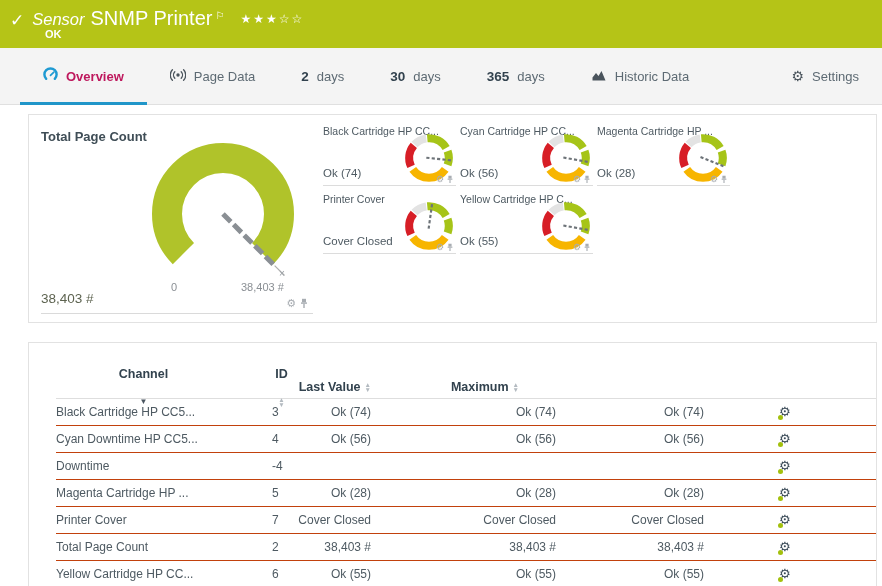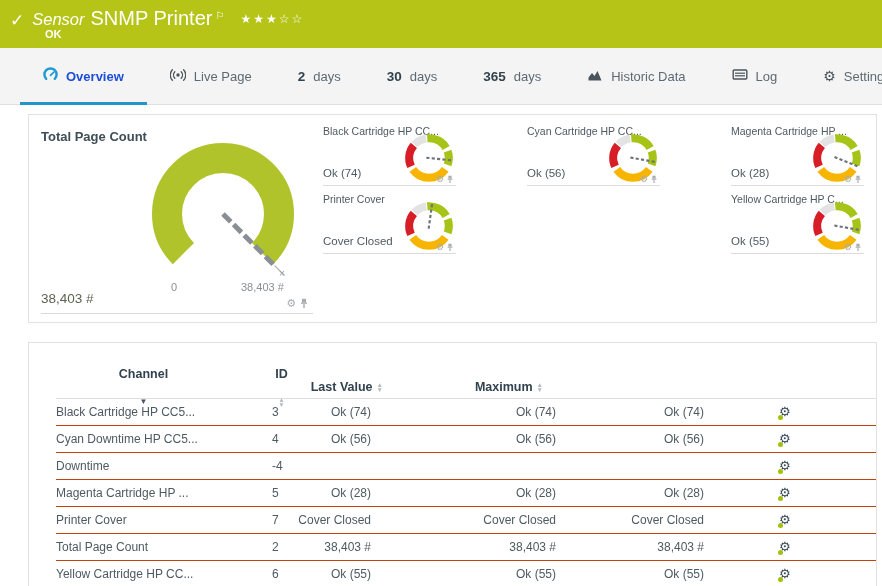--- a/index.html
+++ b/index.html
@@ -17,21 +17,21 @@
   .stars { font-size:12px; margin-left:16px; letter-spacing:2px; cursor:pointer; position:relative; top:-2px;}
   .status-ok { position:absolute; left:45px; top:28px; font-size:11px; font-weight:bold; }
 
   
   .tabbar { height:57px; background:#f4f4f4; border-bottom:1px solid #e0e0e0;
     display:flex; align-items:stretch; padding-left:20px; }
   .tab { display:flex; align-items:center; gap:8px; padding:0 23px; position:relative;
     color:#5d6a73; font-size:13px; cursor:pointer; white-space:nowrap; }
   .tab .tab-icon { display:inline-flex; align-items:center; color:#4a545c; }
   .tab .num { font-weight:bold; color:#32424e; font-size:13.5px; }
-  .tab.active { color:#1d4ed8; font-weight:bold; }
+  .tab.active { color:#be185d; font-weight:bold; }
   .tab.active .tab-icon { color:#1f9ad2; }
   .tab.active::after { content:""; position:absolute; left:0; right:0; bottom:-1px;
     height:3px; background:#2196c9; }
   .tab:last-child { margin-left:auto; margin-right:0; }
 
   
   .panel { position:absolute; left:28px; width:849px; background:#fff; border:1px solid #e2e2e2; }
   #gauges-panel { top:114px; height:209px; display:flex; padding:8px 12px; }
   #table-panel { top:342px; height:270px; padding:32px 0 0 27px; }
 
@@ -42,42 +42,42 @@
   .g-value { position:absolute; left:0; bottom:7px; font-size:13.5px; color:#5d6350; }
   .g-zero  { position:absolute; left:130px; bottom:20px; font-size:11px; color:#8a8f94; }
   .g-max   { position:absolute; left:200px; bottom:20px; font-size:11px; color:#8a8f94; }
   .needle-x{ position:absolute; left:238px; bottom:34px; font-size:10px; color:#9aa0a5; }
   .tile-icons { position:absolute; right:4px; bottom:4px; display:flex; align-items:center;
     gap:3px; color:#a8adb2; }
   .tile-icons .gear-glyph { font-size:11px; line-height:11px; cursor:pointer; }
   .tile-icons svg { cursor:pointer; }
 
   
-  .mini-area { flex:1; display:flex; flex-wrap:wrap; align-content:flex-start; gap:5px 4px; padding-left:10px;justify-content:space-between; }
+  .mini-area { flex:1; display:flex; flex-wrap:wrap; align-content:flex-start; gap:5px 4px; padding-left:10px; }
   .mini-tile { position:relative; width:133px; height:63px; border-bottom:1px solid #dcdcdc; cursor:pointer; }
   .mini-title { font-size:10.5px; color:#4e5a62; white-space:nowrap; overflow:hidden; padding-top:2px; }
   .mini-donut { position:absolute; right:0; top:8px; }
   .mini-value { position:absolute; left:0; bottom:6px; font-size:11.5px; color:#4e5a62; }
   .mini-icons { position:absolute; right:2px; bottom:1px; display:flex; align-items:center;
     gap:2px; color:#a8adb2; }
   .mini-icons .gear-glyph { font-size:9px; line-height:9px; cursor:pointer; }
 
   
   .thead { display:flex; align-items:center; height:24px; border-bottom:1px solid #dedede;
     color:#32424e; font-size:12.5px; font-weight:bold; }
   .trow { display:flex; align-items:center; height:27px; border-bottom:1px solid #c2410c;
     color:#4e5a62; font-size:12px; cursor:pointer; }
   .c-channel { width:175px; text-align:left; }
   .c-id      { width:60px;  text-align:left;padding-left:41px; }
   .c-last    { width:80px;  text-align:right; }
   .c-min     { width:185px; text-align:right; }
   .c-max     { width:148px; text-align:right; }
   .c-edit    { flex:1; padding-left:75px; }
   .c-channel.hc, .c-id.hc { justify-content:flex-start; display:flex; align-items:center; gap:16px;flex-direction:column; }
-  .c-last.hc, .c-min.hc, .c-max.hc { display:flex; align-items:center; justify-content:flex-end; gap:4px;margin-left:12px; }
+  .c-last.hc, .c-min.hc, .c-max.hc { display:flex; align-items:center; justify-content:flex-end; gap:4px; }
   .sort-desc { font-size:8px; color:#4a5560; cursor:pointer; }
   .sort-both { display:inline-flex; flex-direction:column; font-size:6.5px; line-height:5px;
     color:#b3bac0; cursor:pointer; }
   .edit-ic { position:relative; display:inline-block; width:15px; height:15px; cursor:pointer; }
   .edit-ic .gear-glyph { font-size:13px; line-height:14px; color:#3b4b58; }
   .edit-ic::after { content:""; position:absolute; left:-1px; bottom:0; width:5px; height:5px;
     border-radius:50%; background:#a3c00d; }
 </style>
 </head>
 <body>
@@ -111,21 +111,21 @@
     <span class="tab-icon">
         <span>
     <svg width="16" height="14" viewBox="0 0 16 14">
             <circle cx="8" cy="7" r="1.7" fill="currentColor"></circle>
             <path d="M4.8,3.8 a4.6,4.6 0 0 0 0,6.4 M2.4,1.8 a7.4,7.4 0 0 0 0,10.4" fill="none" stroke="currentColor" stroke-width="1.3" stroke-linecap="round"></path>
             <path d="M11.2,3.8 a4.6,4.6 0 0 1 0,6.4 M13.6,1.8 a7.4,7.4 0 0 1 0,10.4" fill="none" stroke="currentColor" stroke-width="1.3" stroke-linecap="round"></path>
           </svg>
   </span>
       </span>
 
-    <span class="tab-label">Live Page</span>
+    <span class="tab-label">Page Data</span>
   </div>
 
   <div class="tab">
 
     <span class="num">2</span>
     <span class="tab-label">days</span>
   </div>
 
   <div class="tab">
 
@@ -144,33 +144,20 @@
         <span>
     <svg width="16" height="14" viewBox="0 0 16 14">
             <path d="M1.5,12.5 L1.5,9.5 L5,5 L7.5,8 L10.5,3 L14.5,12.5 Z" fill="currentColor"></path>
           </svg>
   </span>
       </span>
 
     <span class="tab-label">Historic Data</span>
   </div>
 
-  <div class="tab">
-    <span class="tab-icon">
-        <span>
-    <svg width="16" height="13" viewBox="0 0 16 13">
-            <rect x="1.2" y="2" width="13.6" height="9" rx="1" fill="none" stroke="currentColor" stroke-width="1.4"></rect>
-            <line x1="3" y1="5.2" x2="13" y2="5.2" stroke="currentColor" stroke-width="1.2"></line>
-            <line x1="3" y1="7.8" x2="13" y2="7.8" stroke="currentColor" stroke-width="1.2"></line>
-          </svg>
-  </span>
-      </span>
-
-    <span class="tab-label">Log</span>
-  </div>
 
   <div class="tab">
     <span class="tab-icon">
         <span class="icon-font" style="font-size:14px;">⚙</span>
       </span>
 
     <span class="tab-label">Settings</span>
   </div>
 </div>
 

